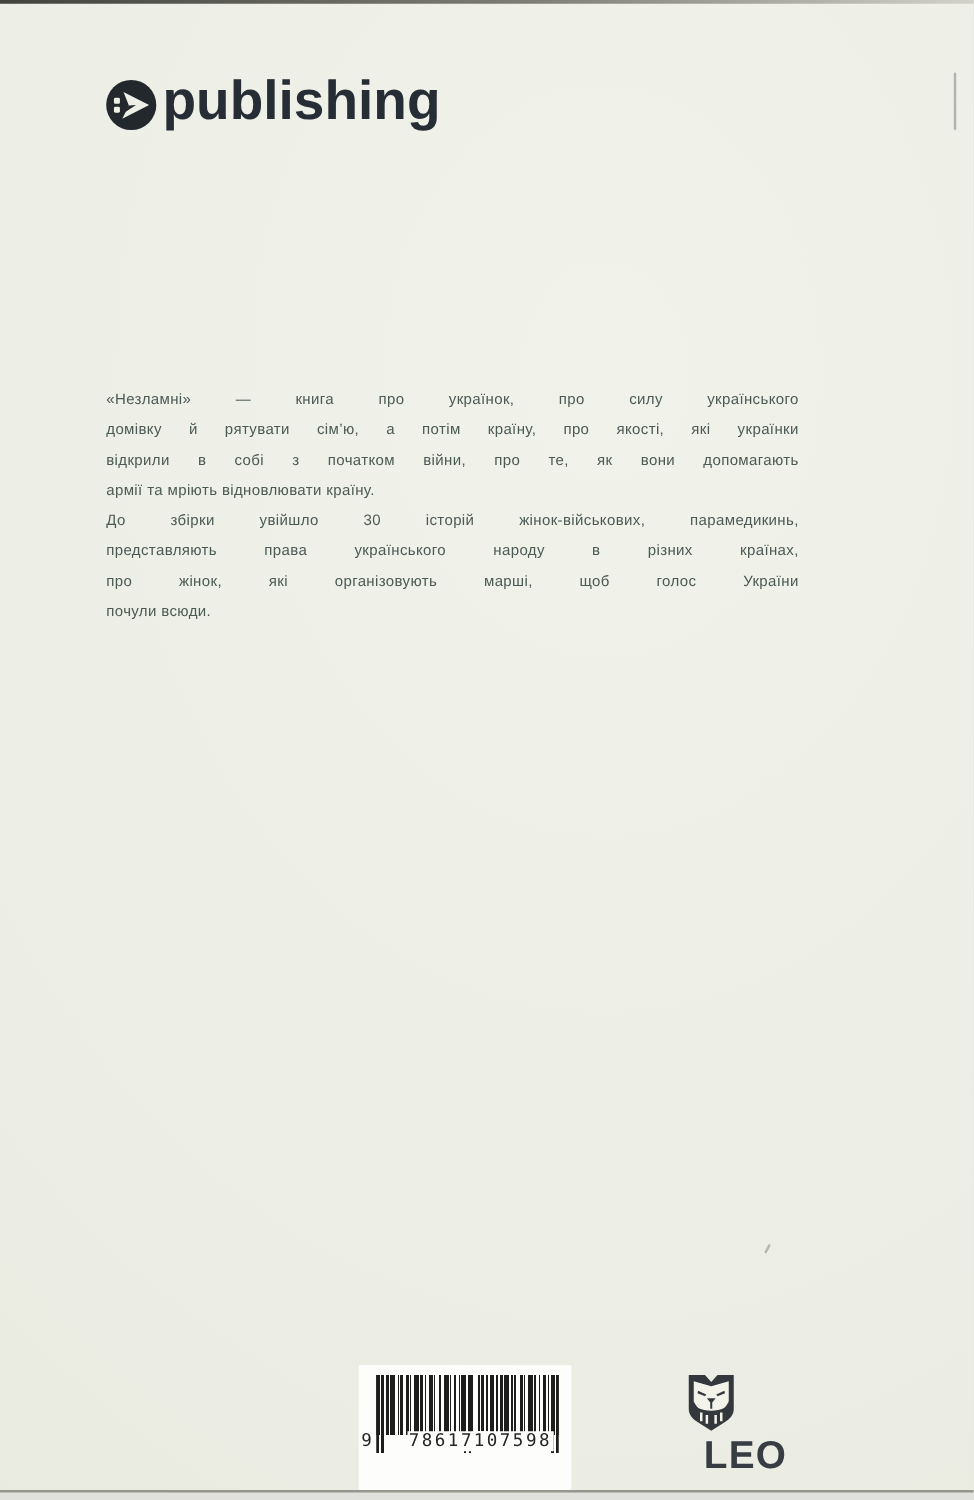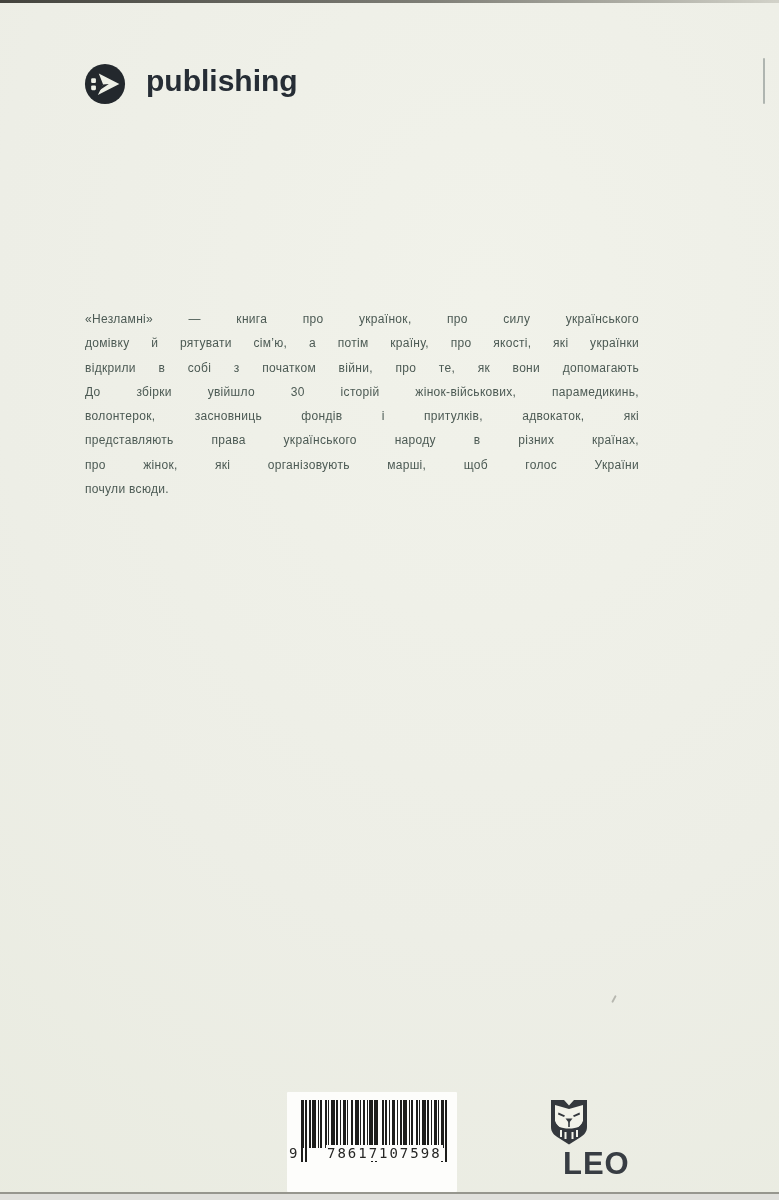--- a/index.html
+++ b/index.html
@@ -17,22 +17,22 @@
     background:linear-gradient(to right,#43433d,#7e7e76 55%,#b5b5ac 85%,#d2d2c9);
   }
   .below-cover{
     position:absolute;left:0;top:1192px;right:0;bottom:0;
     background:#e0e0dc;border-top:2px solid #96968e;
   }
   
   .pub-logo{position:absolute;left:84px;top:63px;display:flex;align-items:flex-start;}
   .pub-icon{width:42px;height:42px;display:block;}
   .pub-text{
-    margin-left:20px;margin-top:-3px;
-    font-size:30px;font-weight:700;letter-spacing:0px;color:#262d35;
+    margin-left:4px;margin-top:-3px;
+    font-size:44px;font-weight:700;letter-spacing:0px;color:#262d35;
     line-height:42px;
   }
   
   .blurb{
     position:absolute;left:85px;top:307px;width:554px;
     font-size:12px;line-height:24.3px;letter-spacing:0.3px;
     color:#4c5a54;
   }
   .blurb .ln{text-align:justify;text-align-last:justify;}
   .blurb .ln.end{text-align-last:left;}
@@ -85,22 +85,22 @@
       <path d="M15.5,11 L37,22 L14.5,33.5 L20,22.5 Z" fill="#eef0e7"></path>
       <path d="M20,22.5 L26,22 L15.5,29 Z" fill="#23282d"></path>
     </svg>
     <div class="pub-text">publishing</div>
   </div>
 
   <div class="blurb">
     <div class="ln">«Незламні» — книга про українок, про силу українського</div>
     <div class="ln">домівку й рятувати сім’ю, а потім країну, про якості, які українки</div>
     <div class="ln">відкрили в собі з початком війни, про те, як вони допомагають</div>
+    <div class="ln end">армії та мріють відновлювати країну.</div>
     <div class="ln">До збірки увійшло 30 історій жінок-військових, парамедикинь,</div>
-    <div class="ln">волонтерок, засновниць фондів і притулків, адвокаток, які</div>
     <div class="ln">представляють права українського народу в різних країнах,</div>
     <div class="ln">про жінок, які організовують марші, щоб голос України</div>
     <div class="ln end">почули всюди.</div>
   </div>
 
 
   <div class="barcode">
     <svg width="146" height="64" viewBox="0 0 146 64" shape-rendering="crispEdges">
       <line x1="0" y1="24" x2="146" y2="24" stroke="#1d1d1b" stroke-width="48" stroke-dasharray="3 2 1 2 2 1 4 2 1 1 2 3 2 1 1 2 4 1 2 2 1 2 3 1 1 3 2 2 4 1 1 2 2 2 1 1 3 2 2 1 1 4 2 1 2 2 1 2"></line>
       <rect x="0" y="0" width="2" height="62" fill="#1d1d1b"></rect>

